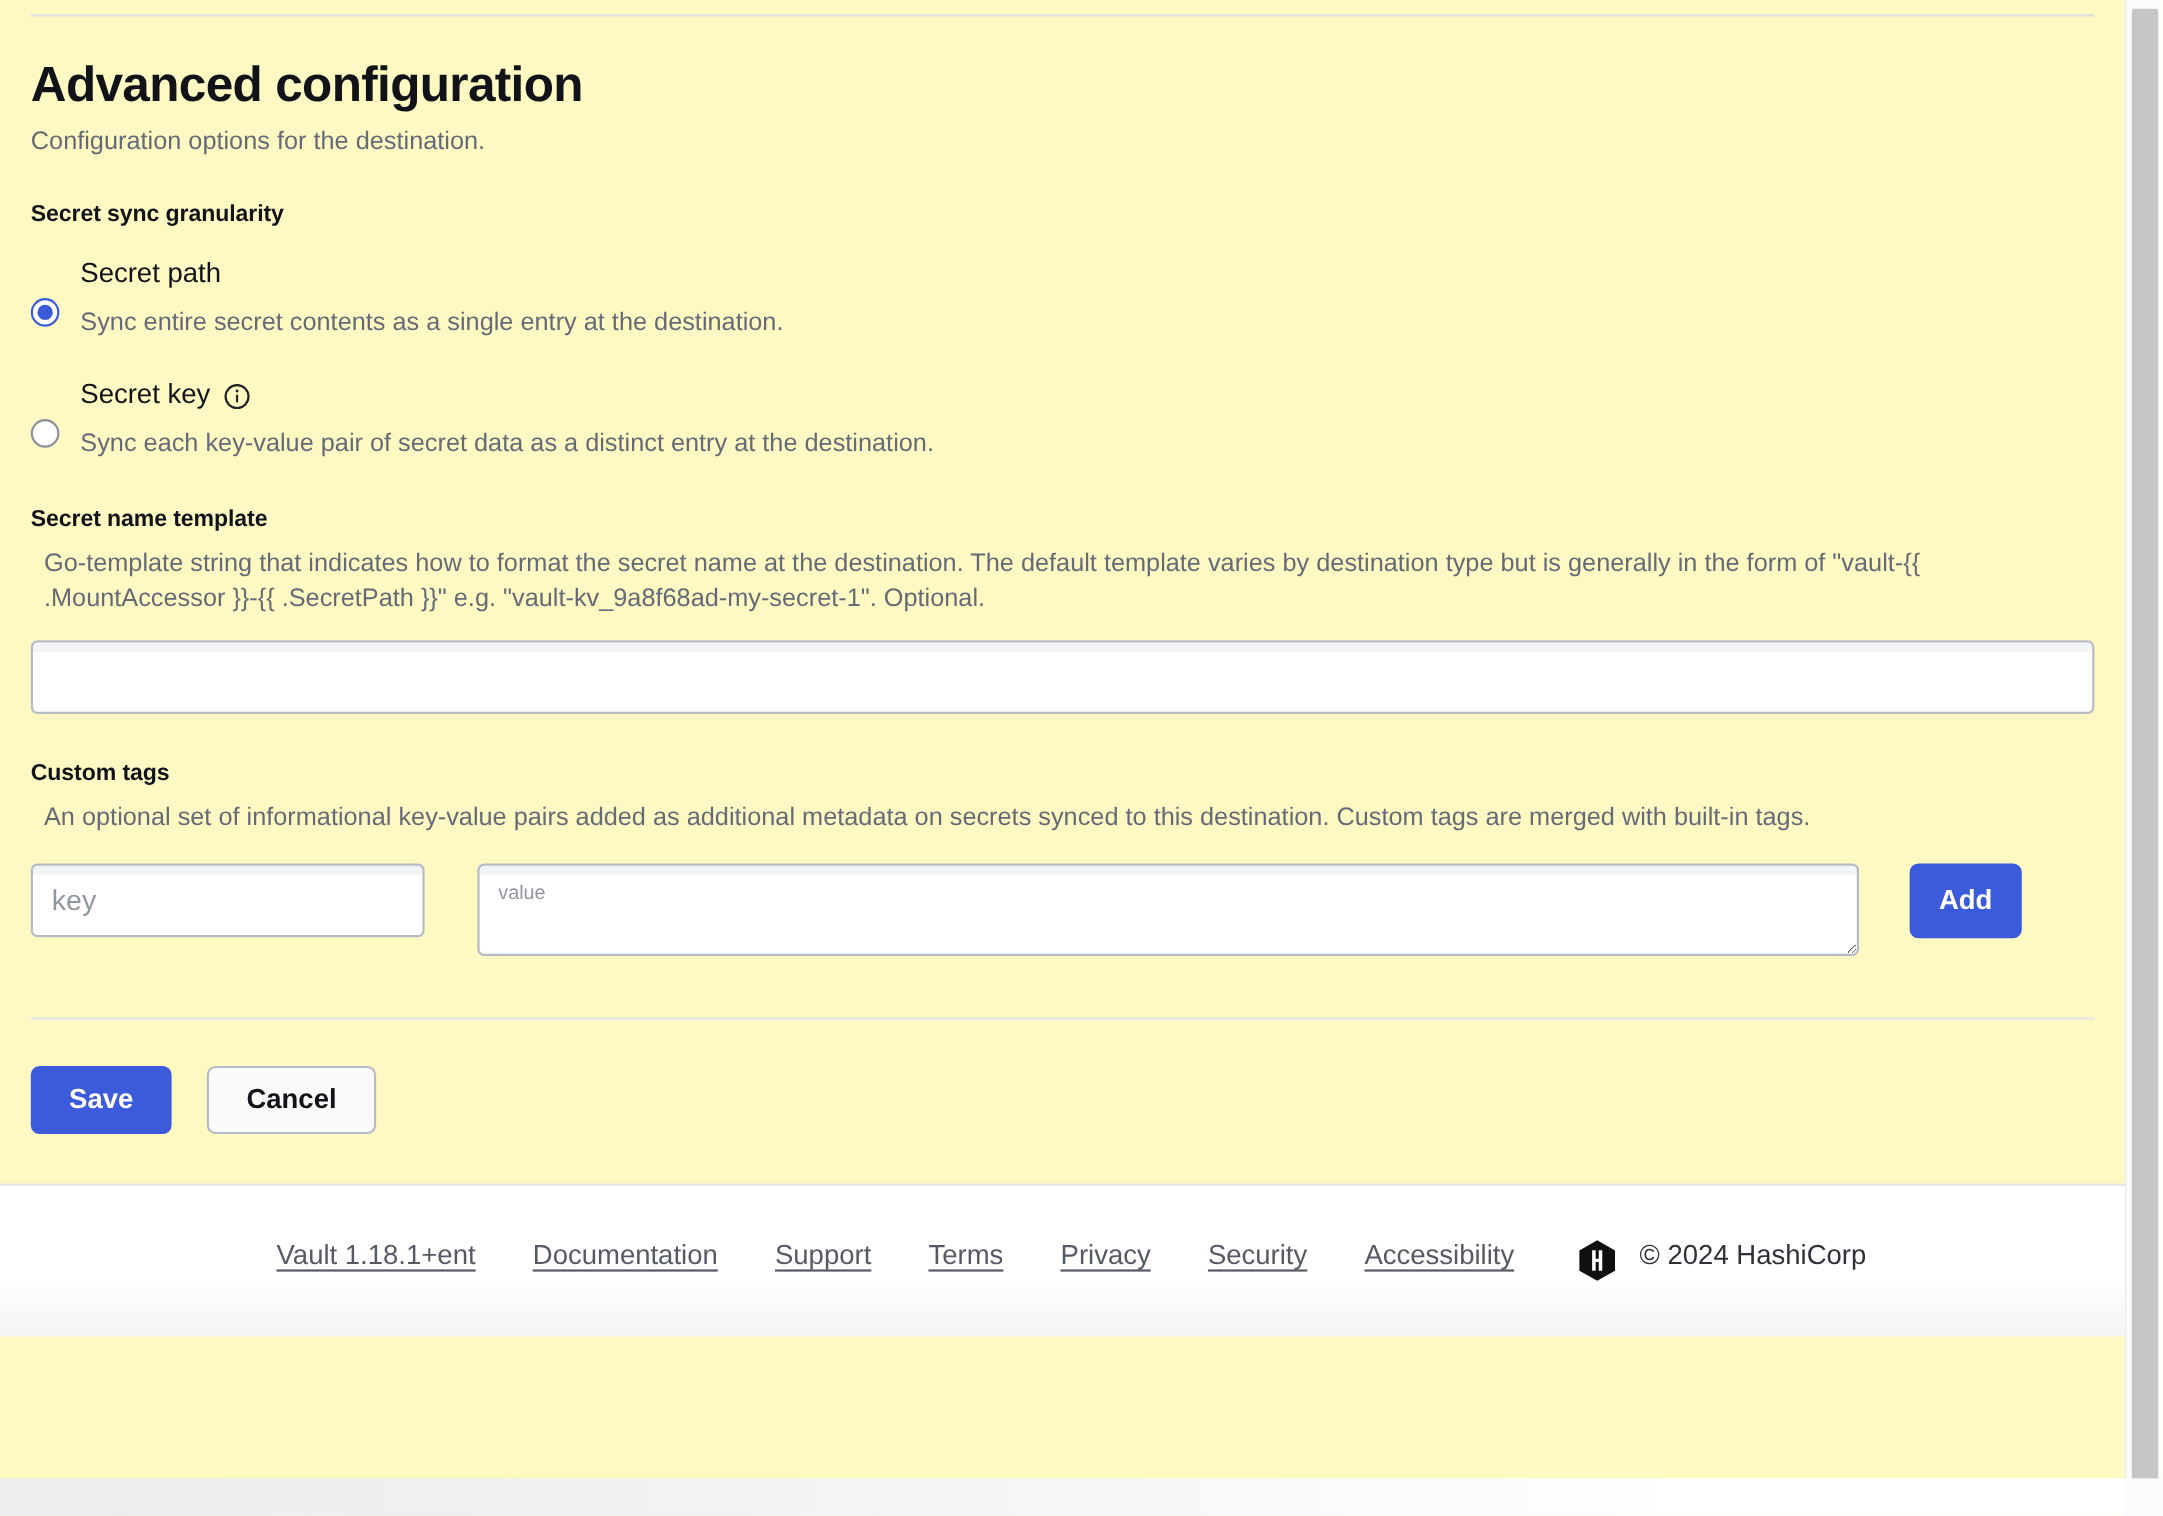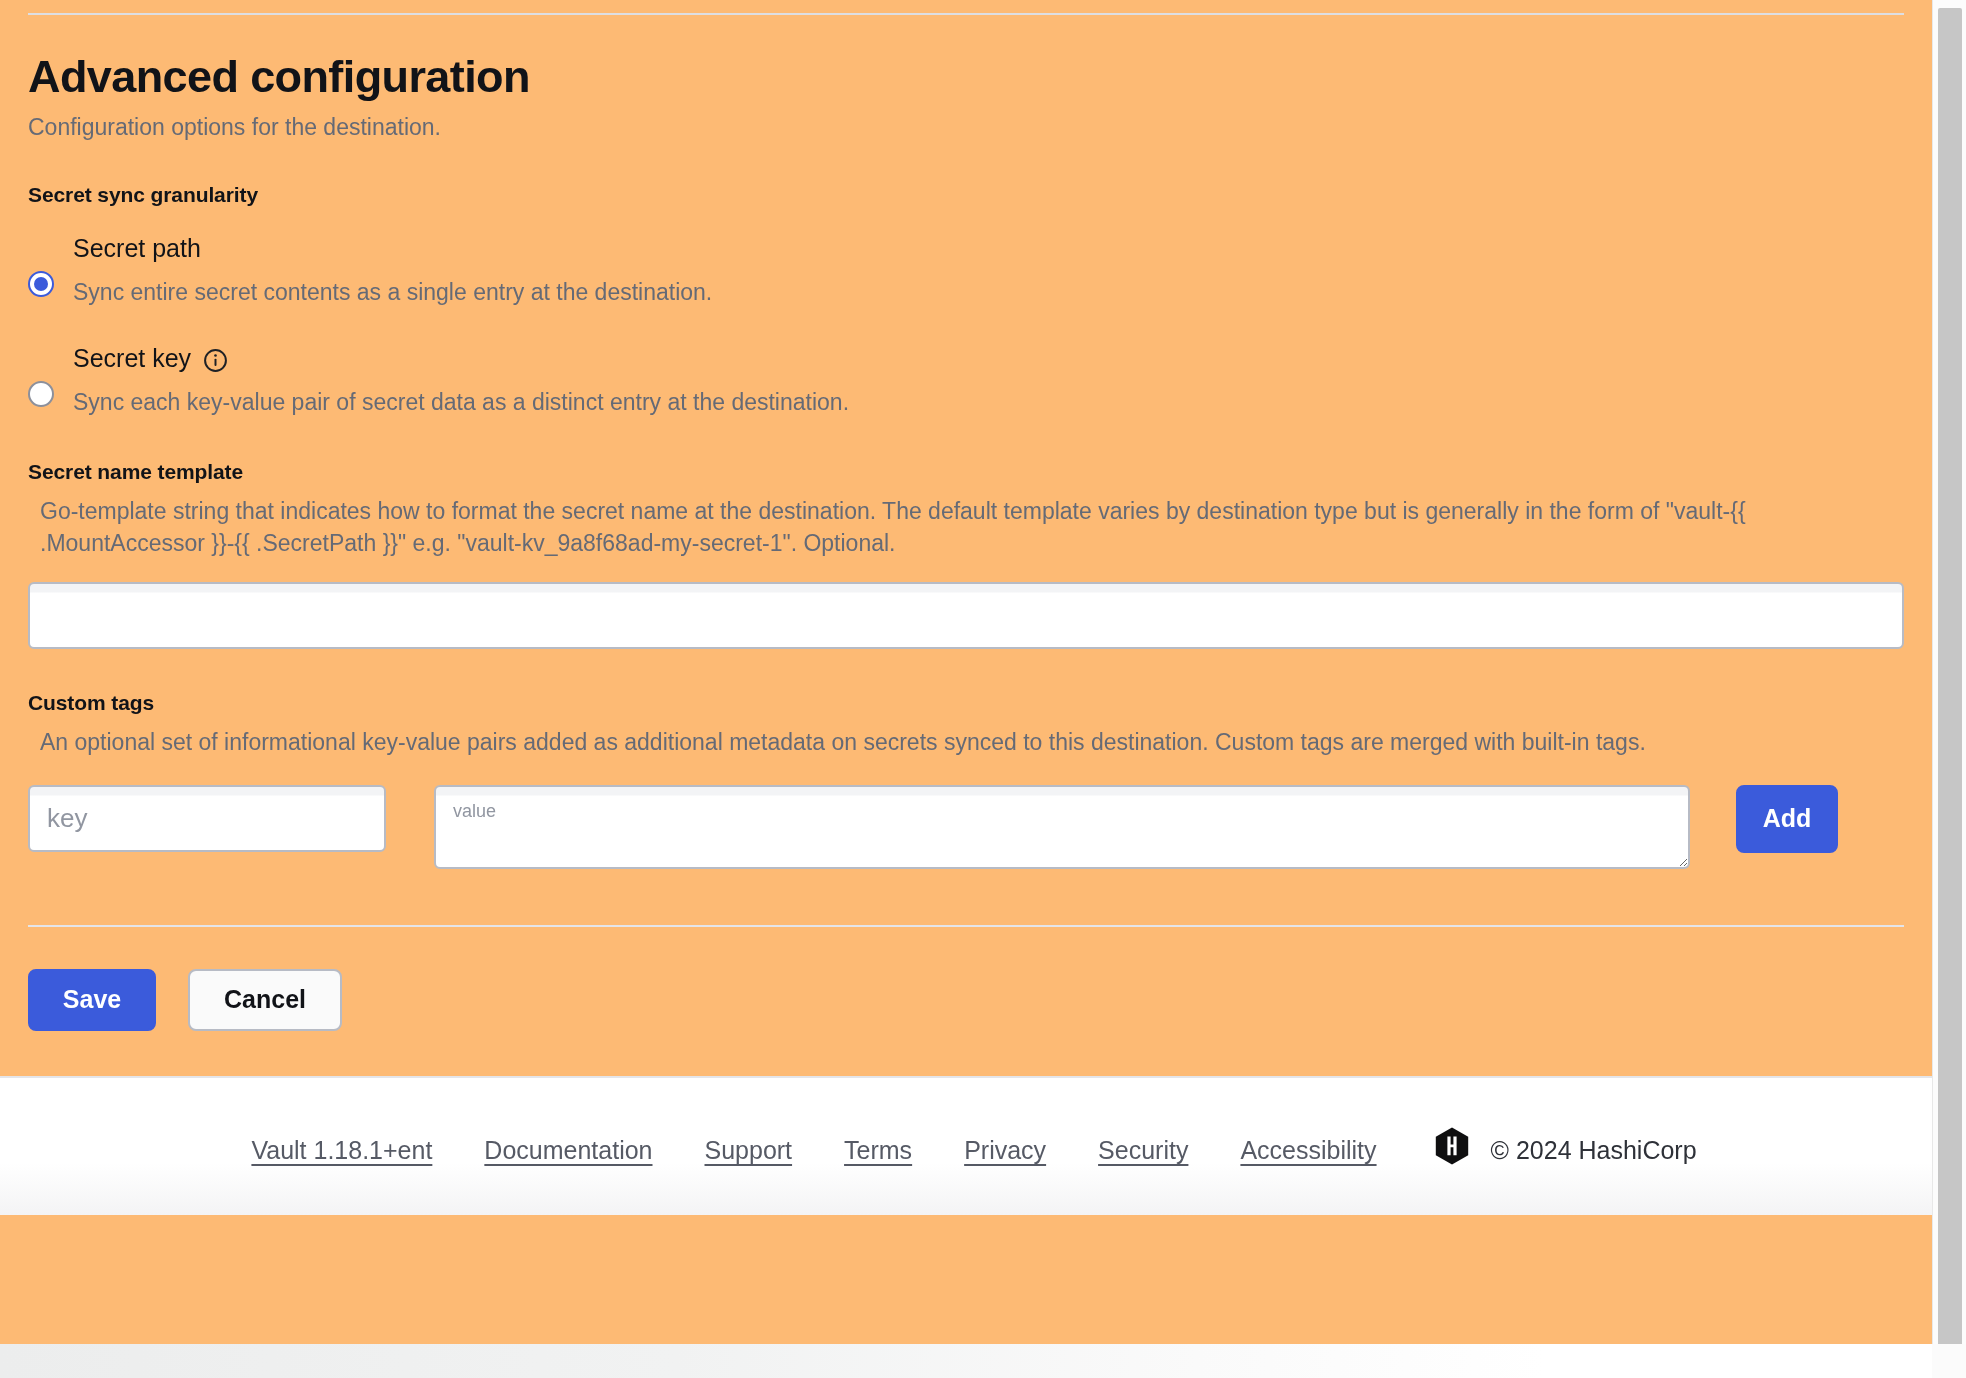--- a/index.html
+++ b/index.html
@@ -16,21 +16,21 @@
     height: 1378px;
     background: #ffffff;
   }
 
   
   .viewport {
     position: absolute;
     left: 0; top: 0;
     width: 1932px;
     height: 1378px;
-    background: #fdba74;
+    background: #fef9c3;
     overflow: hidden;
   }
 
   .content {
     padding: 0 28px 0 28px;
   }
 
   .top-rule {
     height: 0;
     border-top: 2px solid #dedfe3;
@@ -221,21 +221,21 @@
     border-top: 2px solid #e4e5e9;
     background: linear-gradient(to bottom, #ffffff 0%, #ffffff 62%, #f4f4f5 100%);
     height: 139px;
     display: flex;
     align-items: center;
     justify-content: center;
     gap: 0;
   }
   .footer-inner {
     display: flex;
-    align-items: flex-end;
+    align-items: flex-start;
     margin-left: 16px;
   }
   .footer-link {
     font-size: 25px;
     color: #565a65;
     text-decoration: underline;
     text-underline-offset: 5px;
     margin-right: 52px;
     cursor: pointer;
     white-space: nowrap;

